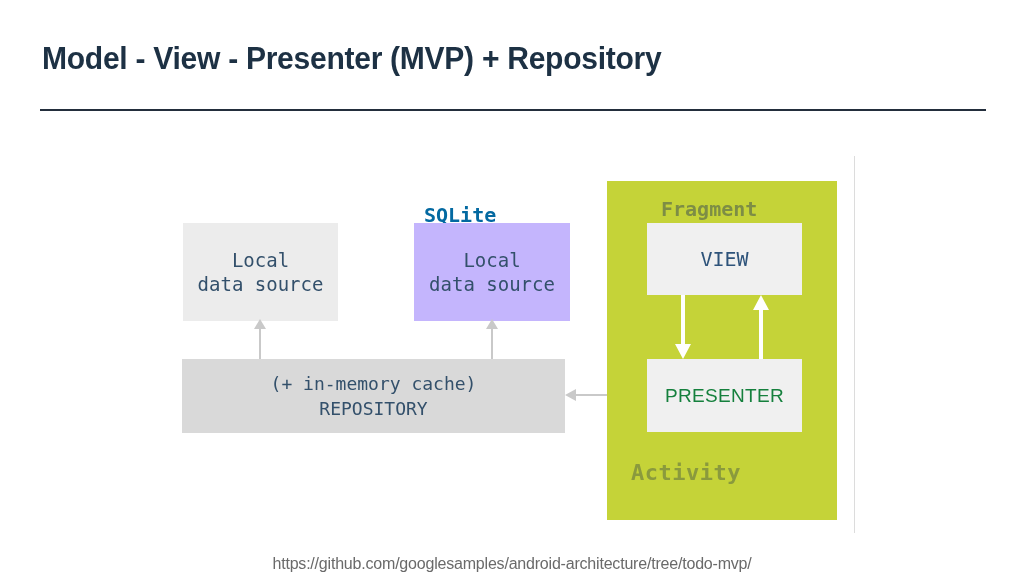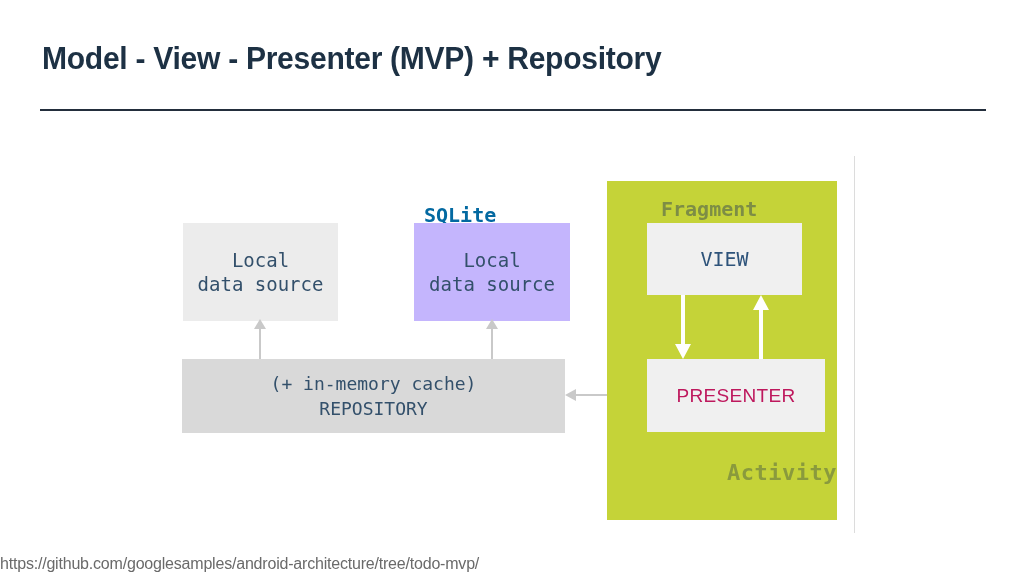--- a/index.html
+++ b/index.html
@@ -46,28 +46,28 @@
     position: absolute; left: 54px; top: 17px;
     font: 700 20px/22px "DejaVu Sans Mono", "Liberation Mono", monospace;
     color: #7d8d45; white-space: nowrap;
   }
   .node-view {
     position: absolute; left: 40px; top: 42px; width: 155px; height: 72px; background: #f0f0f0;
     display: flex; align-items: center; justify-content: center;
     font: 400 20px "DejaVu Sans Mono", "Liberation Mono", monospace; color: #2e537a;
   }
   .node-presenter {
-    position: absolute; left: 40px; top: 178px; width: 178px; height: 73px; background: #f0f0f0;
+    position: absolute; left: 40px; top: 178px; width: 155px; height: 73px; background: #f0f0f0;
     display: flex; align-items: center; justify-content: center;
-    font: 400 19px "Liberation Sans", sans-serif; color: #be185d; letter-spacing: 0.3px;
+    font: 400 19px "Liberation Sans", sans-serif; color: #15803d; letter-spacing: 0.3px;
   }
   .label-activity {
-    position: absolute; left: 0; top: 280px; width: 100%; text-align: right;
+    position: absolute; left: 0; top: 280px; width: 100%; text-align: left;
     font: 700 22px/24px "DejaVu Sans Mono", "Liberation Mono", monospace;
-    color: #8a9a3d; letter-spacing: 0.5px;
+    color: #8a9a3d; letter-spacing: 0.5px; padding-left: 24px;
   }
 
   
   .line { position: absolute; background: #c9c9c9; }
   .head-up-gray    { position: absolute; width: 0; height: 0; border-left: 6px solid transparent; border-right: 6px solid transparent; border-bottom: 10px solid #c9c9c9; }
   .head-left-gray  { position: absolute; width: 0; height: 0; border-top: 6px solid transparent; border-bottom: 6px solid transparent; border-right: 11px solid #c9c9c9; }
   .head-right-gray { position: absolute; width: 0; height: 0; border-top: 6px solid transparent; border-bottom: 6px solid transparent; border-left: 11px solid #c9c9c9; }
 
   .wline { position: absolute; background: #ffffff; }
   .head-down-white { position: absolute; width: 0; height: 0; border-left: 8px solid transparent; border-right: 8px solid transparent; border-top: 15px solid #ffffff; }
@@ -87,21 +87,21 @@
   .a4-line { left: 74px; top: 114px; width: 4px; height: 51px; }
   .a4-head { left: 68px; top: 163px; }
   
   .a5-head { left: 146px; top: 114px; }
   .a5-line { left: 152px; top: 128px; width: 4px; height: 50px; }
 
   .image-edge { position: absolute; left: 854px; top: 144px; width: 1px; height: 377px; background: #dcdcdc; }
 
   
   .footer {
-    position: absolute; left: 0; top: 543px; width: 100%; text-align: left;
+    position: absolute; left: 0; top: 543px; width: 100%; text-align: center;
     font: 400 16px "Liberation Sans", sans-serif; color: #6a6a6a; letter-spacing: -0.2px;
   }
 </style>
 </head>
 <body>
 
 <div class="slide">
 
   <h1 class="title">Model - View - Presenter (MVP) + Repository</h1>
   <div class="rule"></div>

